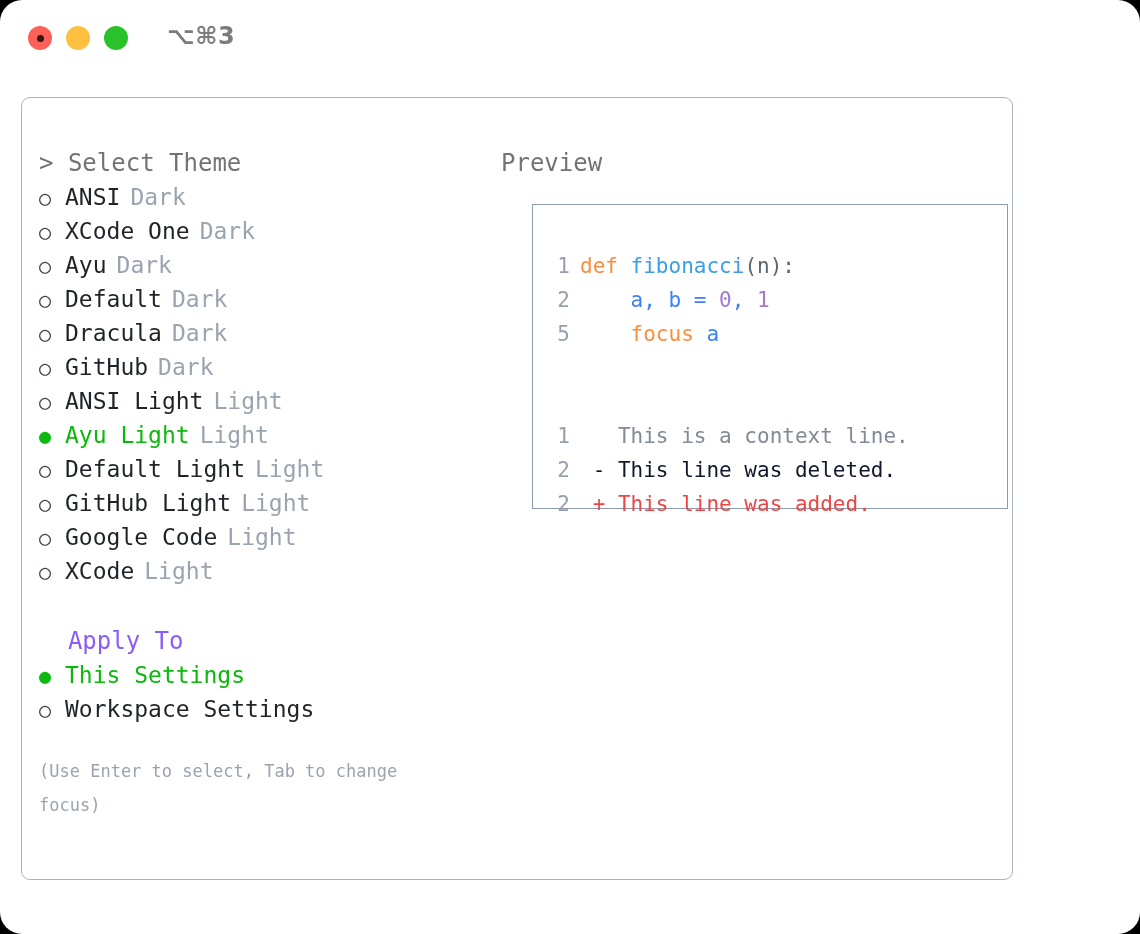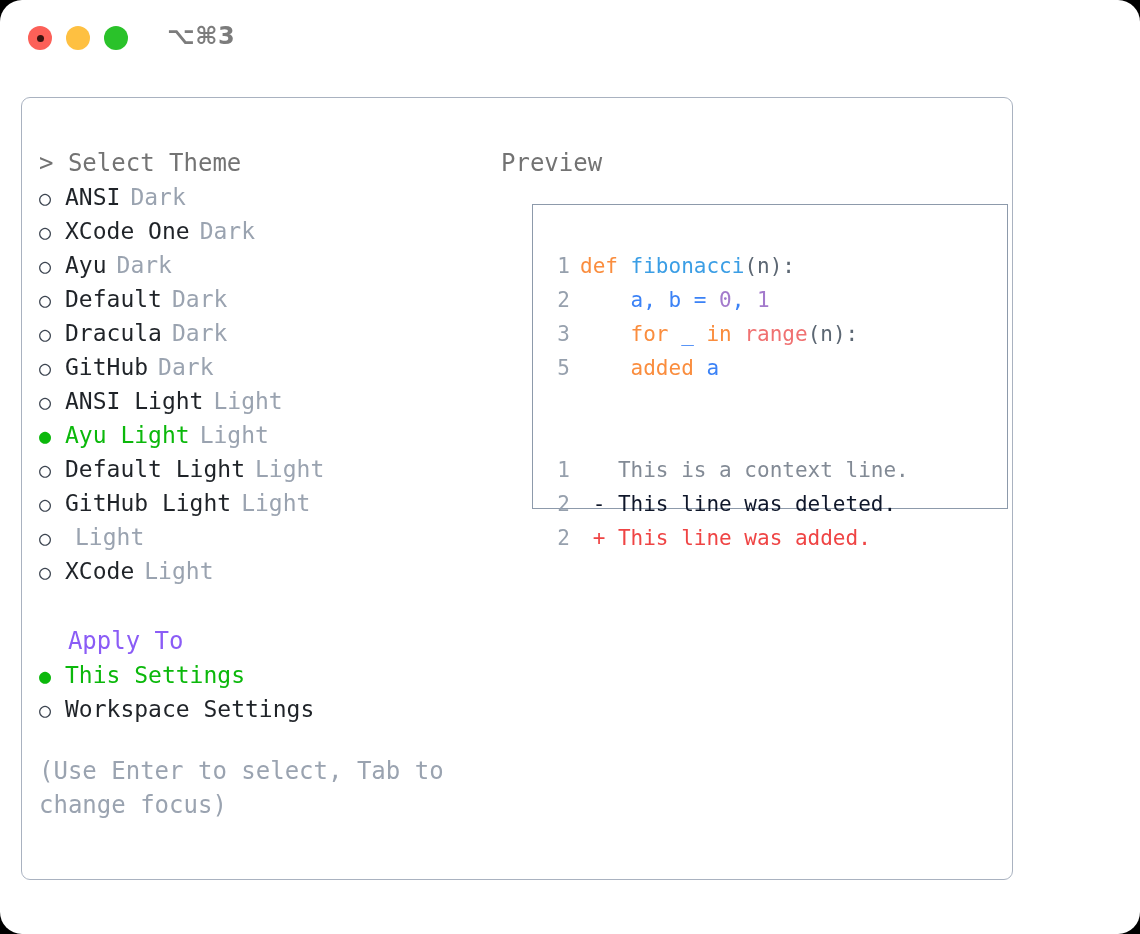--- a/index.html
+++ b/index.html
@@ -137,21 +137,21 @@
   .opt-tag {
     color: #9aa3b0;
     margin-left: 10px;
     text-align: right;
   }
 
   .spacer-lg { height: 36px; }
   .spacer-md { height: 28px; }
 
   #hint {
-    font-size: 24px;
+    font-size: 17px;
     line-height: 34px;
     color: #9aa3b0;
     width: 405px;
     white-space: pre-wrap;
   }
 
   
   #preview-box {
     position: absolute;
     left: 31px;
@@ -217,21 +217,21 @@
           <div class="opt-row"><span class="opt-marker">○</span><span class="opt-label">ANSI</span><span class="opt-tag">Dark</span></div>
           <div class="opt-row"><span class="opt-marker">○</span><span class="opt-label">XCode One</span><span class="opt-tag">Dark</span></div>
           <div class="opt-row"><span class="opt-marker">○</span><span class="opt-label">Ayu</span><span class="opt-tag">Dark</span></div>
           <div class="opt-row"><span class="opt-marker">○</span><span class="opt-label">Default</span><span class="opt-tag">Dark</span></div>
           <div class="opt-row"><span class="opt-marker">○</span><span class="opt-label">Dracula</span><span class="opt-tag">Dark</span></div>
           <div class="opt-row"><span class="opt-marker">○</span><span class="opt-label">GitHub</span><span class="opt-tag">Dark</span></div>
           <div class="opt-row"><span class="opt-marker">○</span><span class="opt-label">ANSI Light</span><span class="opt-tag">Light</span></div>
           <div class="opt-row selected"><span class="opt-marker">●</span><span class="opt-label">Ayu Light</span><span class="opt-tag">Light</span></div>
           <div class="opt-row"><span class="opt-marker">○</span><span class="opt-label">Default Light</span><span class="opt-tag">Light</span></div>
           <div class="opt-row"><span class="opt-marker">○</span><span class="opt-label">GitHub Light</span><span class="opt-tag">Light</span></div>
-          <div class="opt-row"><span class="opt-marker">○</span><span class="opt-tag">Light</span></div>
+          <div class="opt-row"><span class="opt-marker">○</span><span class="opt-label">Google Code</span><span class="opt-tag">Light</span></div>
           <div class="opt-row"><span class="opt-marker">○</span><span class="opt-label">XCode</span><span class="opt-tag">Light</span></div>
         </div>
 
       <div class="spacer-lg"></div>
 
       <div class="section-title unfocused">  Apply To</div>
 
       <div class="opt-list" id="apply-list">
           <div class="opt-row selected"><span class="opt-marker">●</span><span class="opt-label">This Settings</span></div>
           <div class="opt-row"><span class="opt-marker">○</span><span class="opt-label">Workspace Settings</span></div>
@@ -242,22 +242,21 @@
       <div id="hint">(Use Enter to select, Tab to change focus)</div>
     </div>
 
     <div id="right-col">
       <div class="section-title">Preview</div>
 
       <div id="preview-box">
         <div id="code-area">
             <div class="code-line"><span class="ln">1</span><span class="tok-kw">def </span><span class="tok-fn">fibonacci</span><span class="tok-punct">(n):</span></div>
             <div class="code-line"><span class="ln">2</span><span class="tok-plain">    a, b = </span><span class="tok-num">0</span><span class="tok-plain">, </span><span class="tok-num">1</span></div>
-            <div class="code-line"><span class="ln">3</span><span class="tok-plain">    </span><span class="tok-kw">for</span><span class="tok-plain"> _ </span><span class="tok-kw">in</span><span class="tok-plain"> </span><span class="tok-built">range</span><span class="tok-punct">(n):</span></div>
-            <div class="code-line"><span class="ln">5</span><span class="tok-plain">    </span><span class="tok-kw">added</span><span class="tok-plain"> a</span></div>
+            <div class="code-line"><span class="ln">5</span><span class="tok-plain">    </span><span class="tok-kw">focus</span><span class="tok-plain"> a</span></div>
             <div class="blank-line"></div>
             <div class="blank-line"></div>
             <div class="code-line"><span class="ln">1</span><span class="diff-ctx">   This is a context line.</span></div>
             <div class="code-line"><span class="ln">2</span><span class="diff-del"> - This line was deleted.</span></div>
             <div class="code-line"><span class="ln">2</span><span class="diff-add"> + This line was added.</span></div>
           </div>
       </div>
     </div>
 
   </div>

